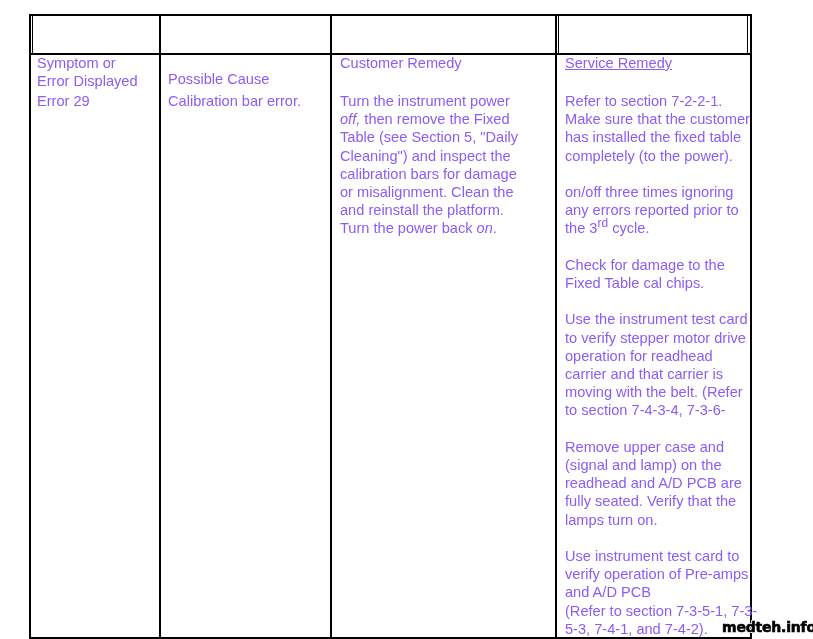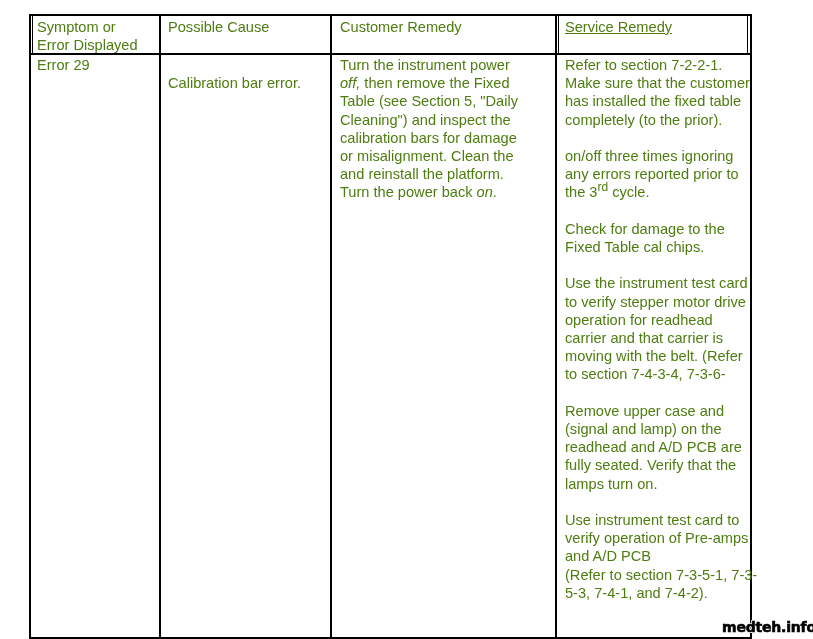--- a/index.html
+++ b/index.html
@@ -31,22 +31,23 @@
   }
   
   .line {
     position: absolute;
     background: #000;
   }
   .cell-text {
     position: absolute;
     font-size: 14.6px;
     line-height: 18.2px;
-    color: #4d7c0f;
+    color: #8b5cf6;
     white-space: nowrap;
+    margin-top: 36px;
   }
   .para {
     display: block;
     margin: 0;
   }
   .para + .para {
     margin-top: 18.2px;
   }
   .line-row { display: block; }
   em { }
@@ -85,55 +86,55 @@
     <div class="line" style="left:301px;top:0;width:2px;height:625px;"></div>
     <div class="line" style="left:526px;top:0;width:1.5px;height:625px;"></div>
     <div class="line" style="left:529px;top:2px;width:1px;height:38px;"></div>
     <div class="line" style="left:721px;top:0;width:1.5px;height:625px;"></div>
     <div class="line" style="left:718px;top:2px;width:1px;height:38px;"></div>
 
     <div class="cell-text" style="left:8px;top:4px;">
       <span class="line-row">Symptom or</span>
       <span class="line-row">Error Displayed</span>
     </div>
-    <div class="cell-text" style="left:139px;top:4px;">
+    <div class="cell-text" style="left:139px;top:20px;">
       <span class="line-row">Possible Cause</span>
     </div>
     <div class="cell-text" style="left:311px;top:4px;">
       <span class="line-row">Customer Remedy</span>
     </div>
     <div class="cell-text" style="left:536px;top:4px;text-decoration:underline;">
       <span class="line-row">Service Remedy</span>
     </div>
 
     <div class="cell-text" style="left:8px;top:42px;">
       <span class="line-row">Error 29</span>
     </div>
 
-    <div class="cell-text" style="left:139px;top:60px;">
+    <div class="cell-text" style="left:139px;top:42px;">
       <span class="line-row">Calibration bar error.</span>
     </div>
 
     <div class="cell-text" style="left:311px;top:42px;">
       <span class="line-row">Turn the instrument power</span>
       <span class="line-row"><em>off,</em><span> then remove the Fixed</span></span>
       <span class="line-row">Table (see Section 5, "Daily</span>
       <span class="line-row">Cleaning") and inspect the</span>
       <span class="line-row">calibration bars for damage</span>
       <span class="line-row">or misalignment.  Clean the</span>
       <span class="line-row">and reinstall the platform.</span>
       <span class="line-row"><span>Turn the power back </span><em>on</em><span>.</span></span>
     </div>
 
     <div class="cell-text" style="left:536px;top:42px;">
       <div class="para">
         <span class="line-row">Refer to section 7-2-2-1.</span>
         <span class="line-row">Make sure that the customer</span>
         <span class="line-row">has installed the fixed table</span>
-        <span class="line-row">completely (to the prior).</span>
+        <span class="line-row">completely (to the power).</span>
       </div>
       <div class="para">
         <span class="line-row">on/off three times ignoring</span>
         <span class="line-row">any errors reported prior to</span>
         <span class="line-row"><span>the 3</span><sup>rd</sup><span> cycle.</span></span>
       </div>
       <div class="para">
         <span class="line-row">Check for damage to the</span>
         <span class="line-row">Fixed Table cal chips.</span>
       </div>

